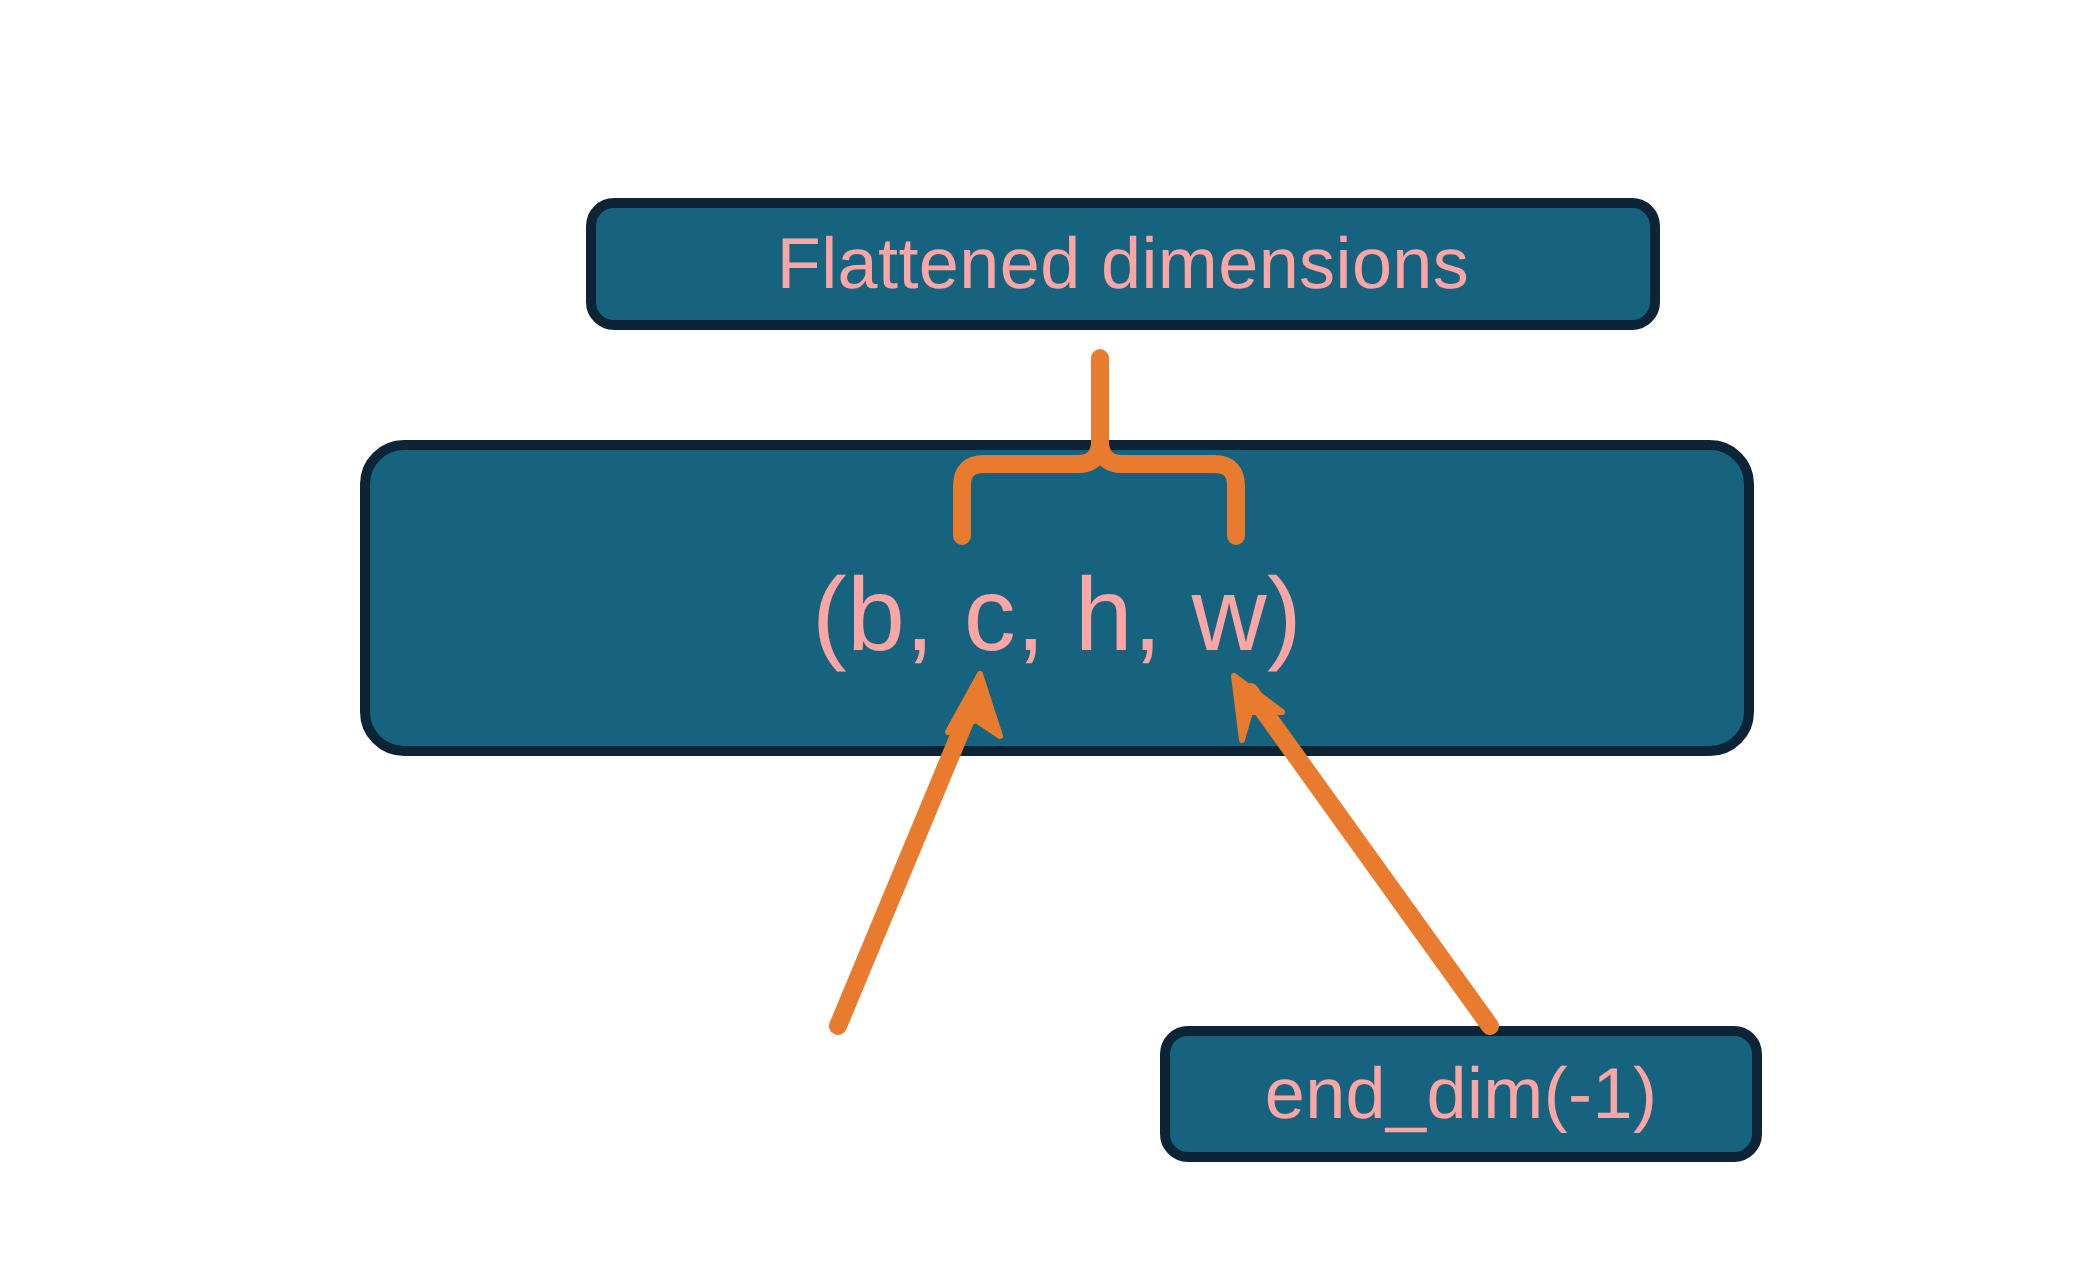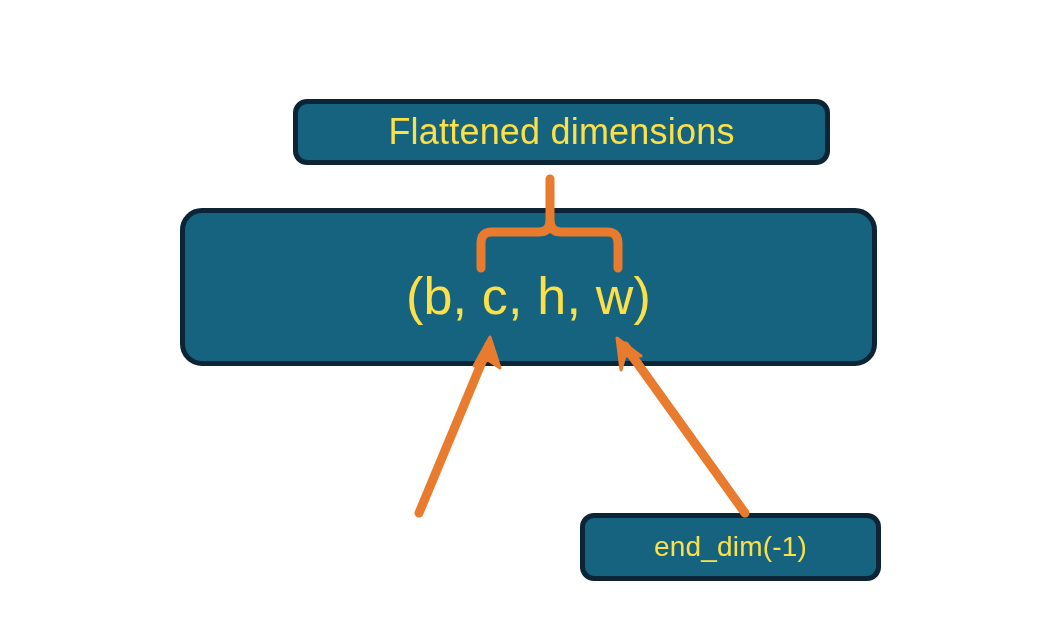--- a/index.html
+++ b/index.html
@@ -19,55 +19,55 @@
   }
   .node {
     position: absolute;
     box-sizing: border-box;
     background: #15637F;
     border: 5px solid #0D2436;
     border-radius: 14px;
     display: flex;
     align-items: center;
     justify-content: center;
-    color: #fde047;
+    color: #fca5a5;
     font-family: "Liberation Sans", sans-serif;
     font-weight: 400;
     letter-spacing: 0.2px;
     white-space: nowrap;
     z-index: 2;
   }
   #node-flattened {
     left: 293px;
     top: 99px;
     width: 537px;
     height: 66px;
     font-size: 36px;
   }
   #node-shape {
     left: 180px;
-    top: 208px;
+    top: 220px;
     width: 697px;
     height: 158px;
     border-radius: 22px;
     font-size: 52px;
   }
   #node-start-dim {
     left: 268px;
     top: 513px;
     width: 298px;
     height: 68px;
     font-size: 36px;
   }
   #node-end-dim {
     left: 580px;
     top: 513px;
     width: 301px;
     height: 68px;
-    font-size: 28px;
+    font-size: 36px;
   }
   #shape-label {
     position: relative;
     top: 9px;
   }
   .overlay-svg {
     position: absolute;
     left: 0;
     top: 0;
     width: 1038px;

